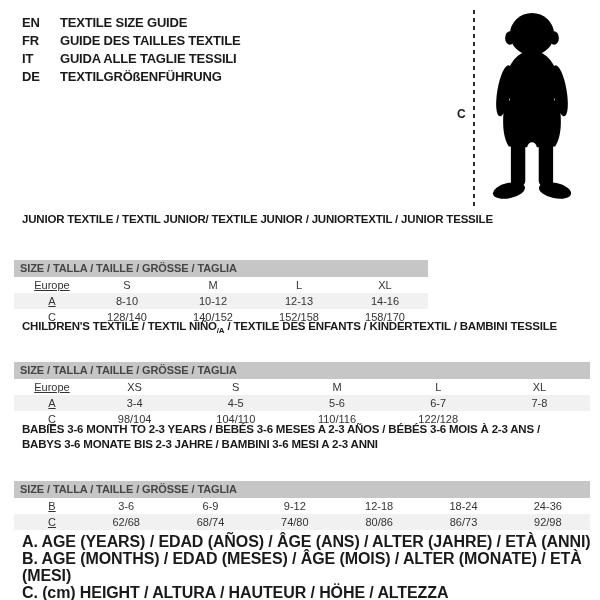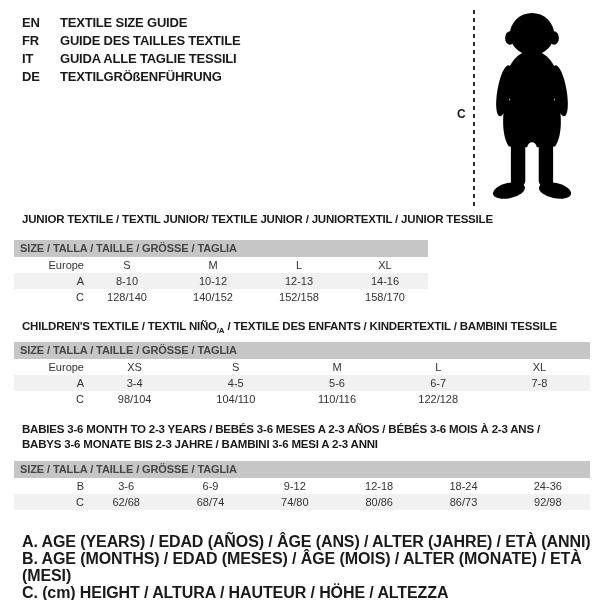--- a/index.html
+++ b/index.html
@@ -18,33 +18,33 @@
   .dash-line { position:absolute; left:23px; top:4px; width:2px; height:196px;
     background:repeating-linear-gradient(to bottom,#2b2b2b 0 4px, transparent 4px 8px); }
   .figure svg { position:absolute; left:34px; top:3px; }
   
   .sec-title { position:absolute; left:22px; font-size:11.5px; font-weight:bold; letter-spacing:-0.2px; white-space:nowrap; }
   .sec-title sub { font-size:8px; }
   .title-junior { top:213px; }
   .title-children { top:320px; }
   .title-babies { top:422px; line-height:15px; }
   
-  .tbl { position:absolute; left:14px; font-size:11px; color:#333333; }
+  .tbl { position:absolute; left:14px; font-size:11px; color:#333333;margin-top:20px; }
   .tbl-junior   { top:240px; width:414px; }
   .tbl-children { top:342px; width:576px; }
   .tbl-babies   { top:461px; width:576px; }
   .thead { height:17px; line-height:17px; background:#c6c6c6; color:#454545;
     font-weight:bold; padding-left:6px; letter-spacing:-0.1px; }
   .trow { display:grid; height:16px; line-height:16px; }
   .tbl-junior   .trow { grid-template-columns:70px repeat(4,1fr); }
   .tbl-children .trow { grid-template-columns:70px repeat(5,1fr); }
   .tbl-babies   .trow { grid-template-columns:70px repeat(6,1fr); }
   .trow.alt { background:#f1f1f1; }
   .cell { text-align:center; }
-  .cell.lab { text-align:right; padding-left:6px; }
+  .cell.lab { text-align:center; padding-left:6px;text-decoration:underline; }
   
   .notes { position:absolute; left:22px; top:533px; font-size:16px; font-weight:bold;
     line-height:17px; letter-spacing:-0.1px; }
 </style>
 </head>
 <body>
 
 <div class="page">
 
   <div class="langs">

